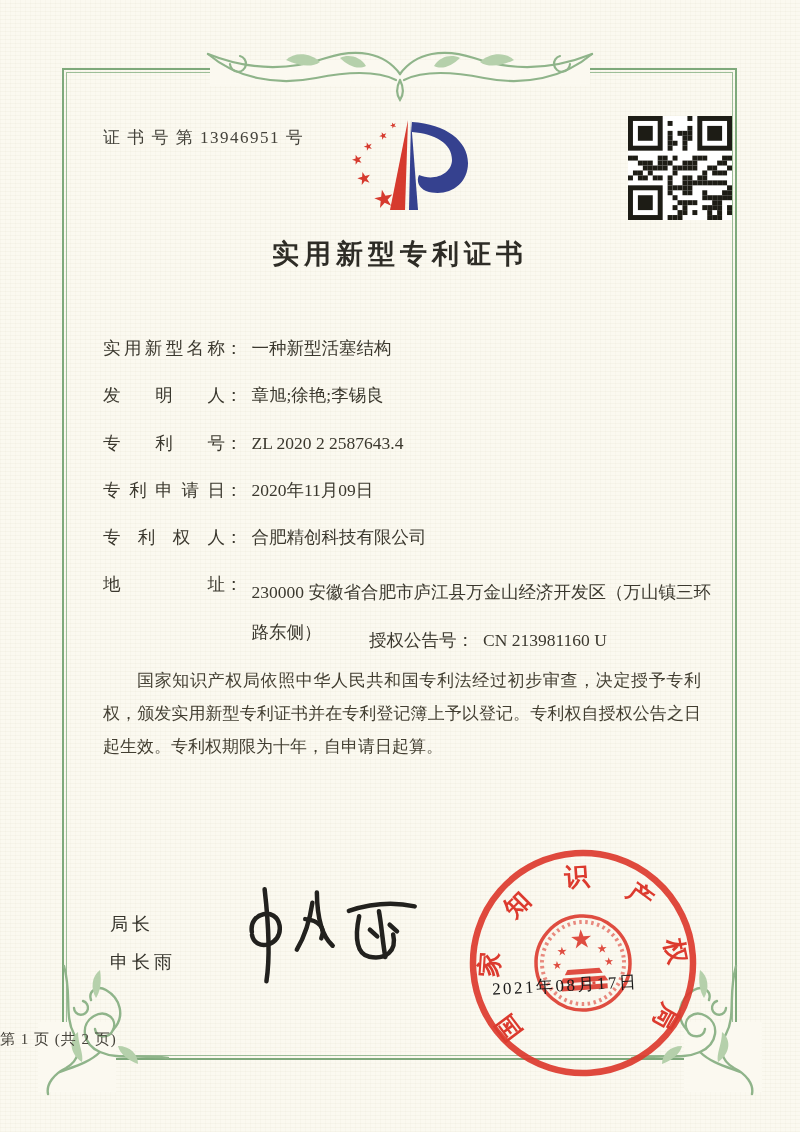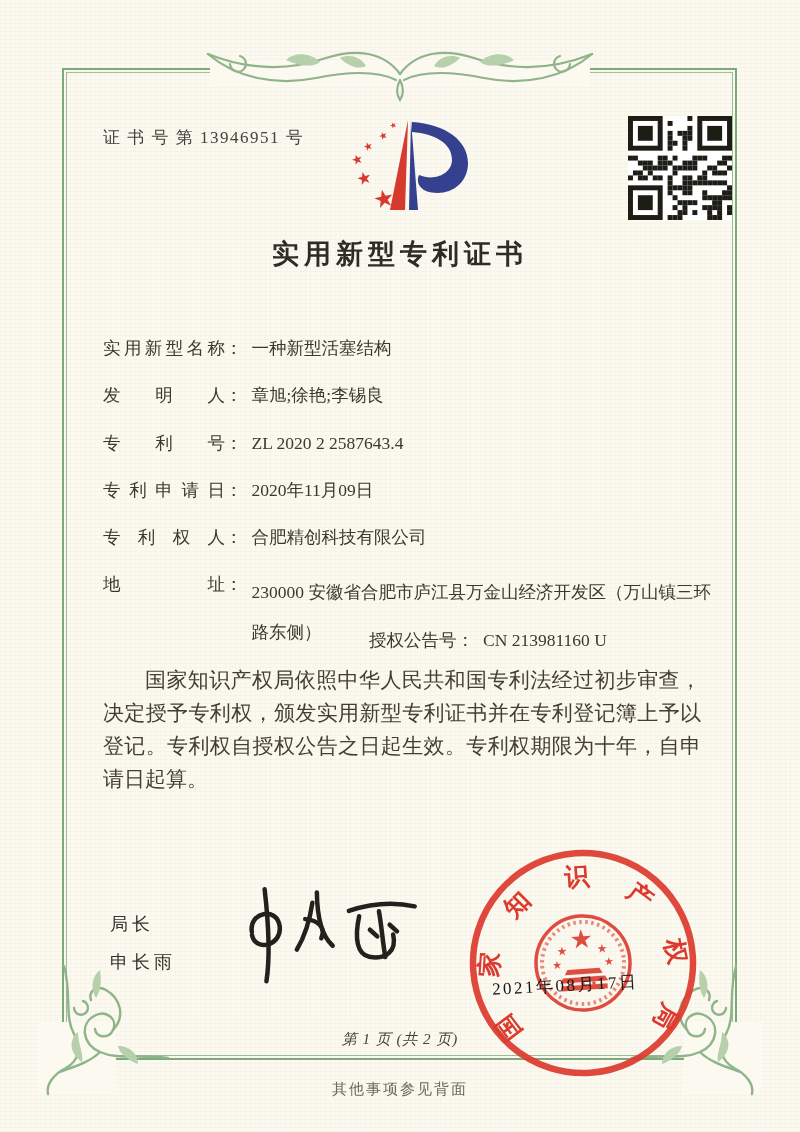--- a/index.html
+++ b/index.html
@@ -33,29 +33,29 @@
   .title{left:0;top:236px;width:100%;text-align:center;font-size:27px;font-weight:700;letter-spacing:5px;color:#2e2c26;}
   .fields{left:103px;top:336px;width:600px;font-size:17.5px;}
   .frow{position:absolute;left:0;white-space:nowrap;}
   .flabel{display:inline-block;width:122px;text-align:justify;text-align-last:justify;text-justify:inter-character;color:#3b382e;}
   .fcolon{margin-right:9px;}
   .fvalue{color:#3b382e;}
   .fvalue.wrap{display:inline-block;width:465px;white-space:normal;line-height:40px;vertical-align:top;}
   .grant{position:absolute;left:0;top:292px;white-space:nowrap;}
   .gpair2{position:absolute;left:266px;top:0;}
   .glabel{color:#3b382e;}
-  .paras{left:103px;top:664px;width:598px;font-size:21px;line-height:33px;text-align:justify;color:#423e31;}
+  .paras{left:103px;top:664px;width:598px;font-size:17px;line-height:33px;text-align:justify;color:#423e31;}
   .paras p{margin:0;text-indent:2em;}
   .sign-title{left:110px;top:912px;font-size:18px;letter-spacing:4px;color:#35332b;}
   .sign-name{left:110px;top:950px;font-size:18px;letter-spacing:4px;color:#35332b;}
   .signature{left:222px;top:878px;width:210px;height:110px;transform:rotate(-3deg);}
   .seal{left:463px;top:843px;width:240px;height:240px;transform:rotate(-4deg);}
   .seal-char{font-size:25px;font-weight:700;fill:var(--seal-red);text-anchor:middle;font-family:"Liberation Serif","DejaVu Serif",serif;}
   .seal-date{left:492px;top:974px;font-size:17px;letter-spacing:2.5px;color:#181818;transform:rotate(-3deg);z-index:5;}
-  .page-info{left:0;top:1030px;width:100%;text-align:center;font-size:15px;color:#45423a;letter-spacing:1px;font-style:italic;}
+  .page-info{left:0;top:1030px;width:100%;text-align:left;font-size:15px;color:#45423a;letter-spacing:1px;}
   .back-note{left:0;top:1080px;width:100%;text-align:center;font-size:15px;color:var(--ink-light);letter-spacing:2px;}
   .flourish-top{left:170px;top:40px;width:460px;height:66px;}
   .flourish-corner{width:135px;height:135px;}
   .fc-left{left:38px;top:962px;}
   .fc-right{left:627px;top:962px;transform:scaleX(-1);}
   svg{display:block;}
 </style>
 </head>
 <body>
 
@@ -341,15 +341,14 @@
         <rect x="106" y="139" width="3" height="3"></rect>
         <rect x="117" y="139" width="3" height="3"></rect>
         <rect x="128" y="139" width="3" height="3"></rect>
       </g>
     </g>
   </svg>
 
   <div class="abs seal-date">2021年08月17日</div>
 
   <div class="abs page-info">第 1 页 (共 2 页)</div>
-  <div class="abs back-note">其他事项参见背面</div>
 
 </div>
 
 </body></html>

